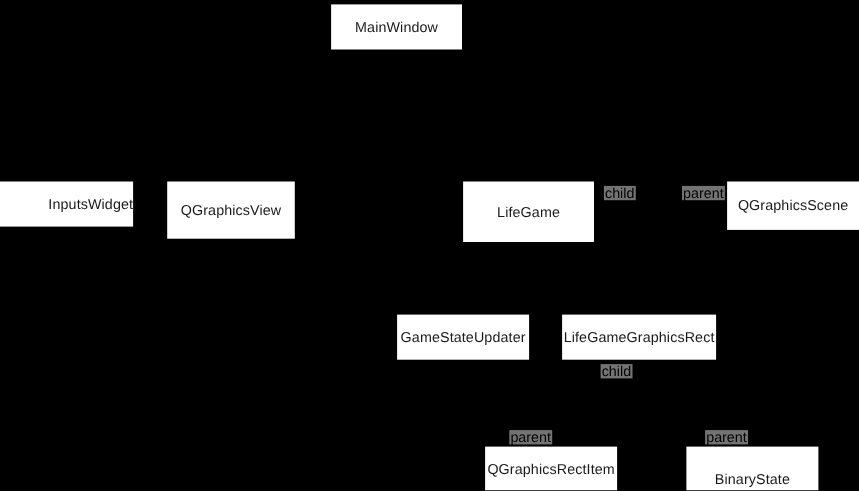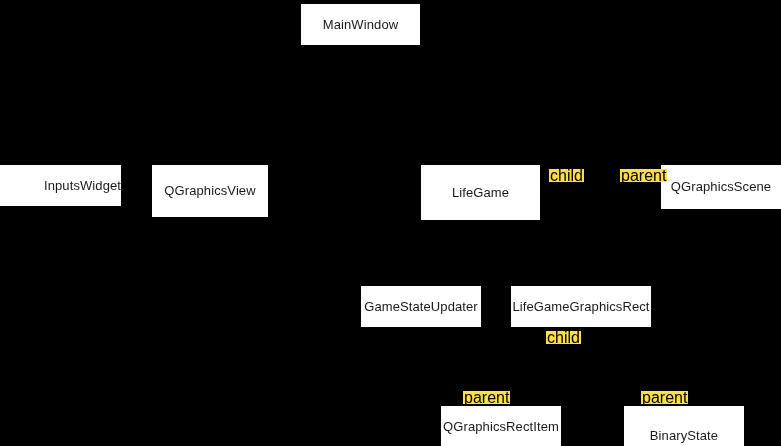--- a/index.html
+++ b/index.html
@@ -24,23 +24,23 @@
     align-items: center;
     justify-content: center;
     font-size: 13px;
     line-height: 1.2;
     white-space: nowrap;
     box-sizing: border-box;
     letter-spacing: 0.1px;
   }
   .edge-label {
     position: absolute;
-    background: #fde047;
+    background: #737373;
     color: #000000;
-    font-size: 16px;
+    font-size: 13px;
     line-height: 13px;
     padding: 0 1px;
     white-space: nowrap;
     box-sizing: border-box;
     font-family: "Liberation Sans", sans-serif;
   }
   .edge-line {
     position: absolute;
     background: #000000;
   }

